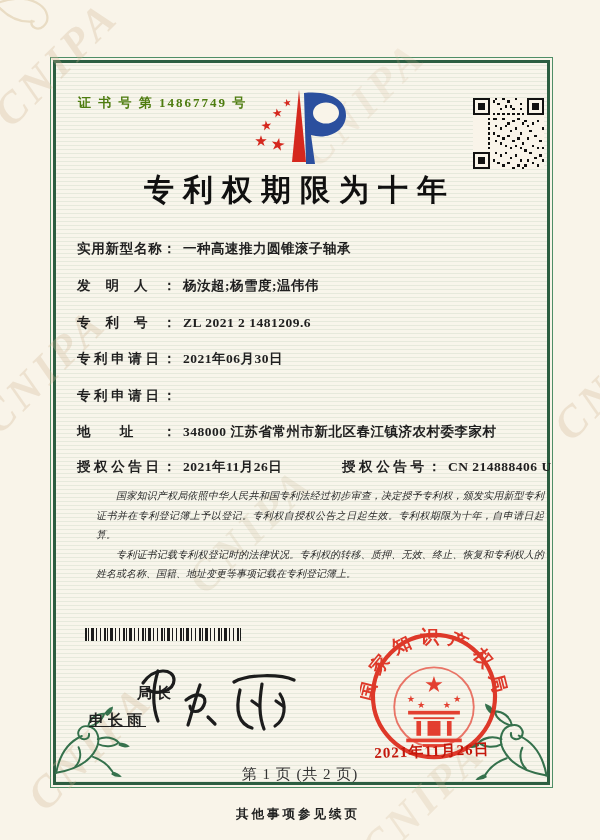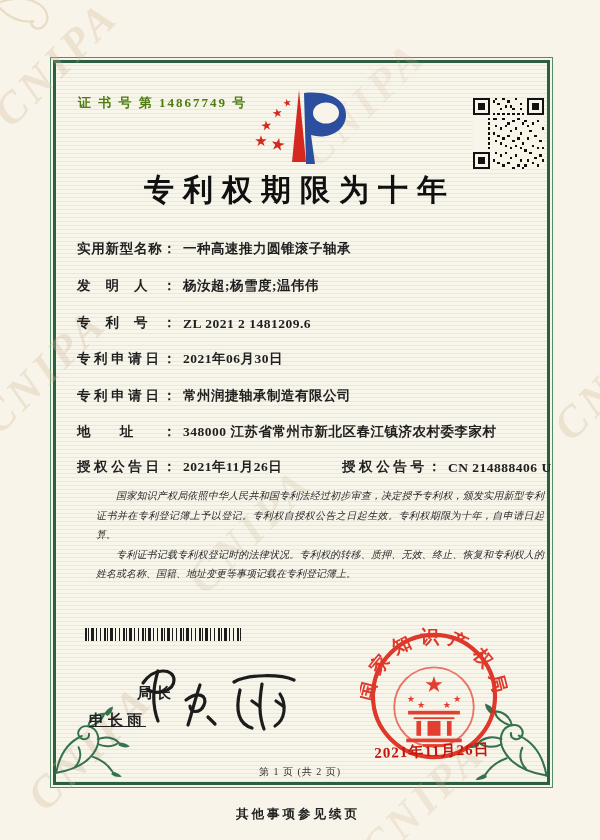--- a/index.html
+++ b/index.html
@@ -35,21 +35,21 @@
   
   .content{position:absolute;inset:0;z-index:4;}
   .cert-no{
     position:absolute;left:78px;top:94px;
     font-size:13px;letter-spacing:2px;font-weight:600;color:#4d7c0f;
   }
   .title{
     position:absolute;left:0;right:0;top:170px;text-align:center;
     font-size:30px;font-weight:700;letter-spacing:9px;color:#101010;
   }
-  .row{position:absolute;left:77px;display:flex;align-items:flex-end;
+  .row{position:absolute;left:77px;display:flex;align-items:center;
        font-size:13.5px;white-space:nowrap;}
   .flabel{display:inline-block;width:99px;font-weight:600;
           text-align:justify;text-align-last:justify;}
   .fvalue{margin-left:7px;font-weight:600;letter-spacing:0.5px;}
   .paras{
     position:absolute;left:77px;top:486px;width:448px;
     font-size:10px;line-height:19.5px;font-style:italic;color:#2b2b2b;
     text-align:justify;
     margin-left:19px;
   }
@@ -67,21 +67,21 @@
   }
   .sig-svg{position:absolute;left:128px;top:655px;z-index:5;}
   .seal-svg{position:absolute;left:360px;top:622px;z-index:5;opacity:0.93;}
   .seal-date{
     position:absolute;left:356px;top:742px;width:152px;text-align:center;z-index:6;
     color:#c3170b;font-size:15px;font-weight:700;letter-spacing:1px;
     transform:rotate(-2deg);
   }
   .page-ind{
     position:absolute;left:0;right:0;top:765px;text-align:center;
-    font-size:10px;letter-spacing:1px;color:#333;
+    font-size:15px;letter-spacing:1px;color:#333;
   }
   .cont-note{
     position:absolute;left:0;right:4px;top:806px;text-align:center;
     font-size:12.5px;letter-spacing:3px;color:#222;font-weight:600;
   }
   .ornament{position:absolute;z-index:3;pointer-events:none;}
 </style>
 </head>
 <body>
 
@@ -269,21 +269,20 @@
   <div class="row" style="top:314px">
     <span class="flabel">专利号：</span>
     <span class="fvalue">ZL 2021 2 1481209.6</span>
   </div>
   <div class="row" style="top:350px">
     <span class="flabel">专利申请日：</span>
     <span class="fvalue">2021年06月30日</span>
   </div>
   <div class="row" style="top:387px">
     <span class="flabel">专利申请日：</span>
-    <span class="fvalue">常州润捷轴承制造有限公司</span>
   </div>
   <div class="row" style="top:423px">
     <span class="flabel">地址：</span>
     <span class="fvalue">348000 江苏省常州市新北区春江镇济农村委李家村</span>
   </div>
   <div class="row" style="top:458px">
     <span class="flabel">授权公告日：</span>
     <span class="fvalue">2021年11月26日</span>
   </div>
   <div class="row" style="top:458px;left:334px;margin-left:8px;">

